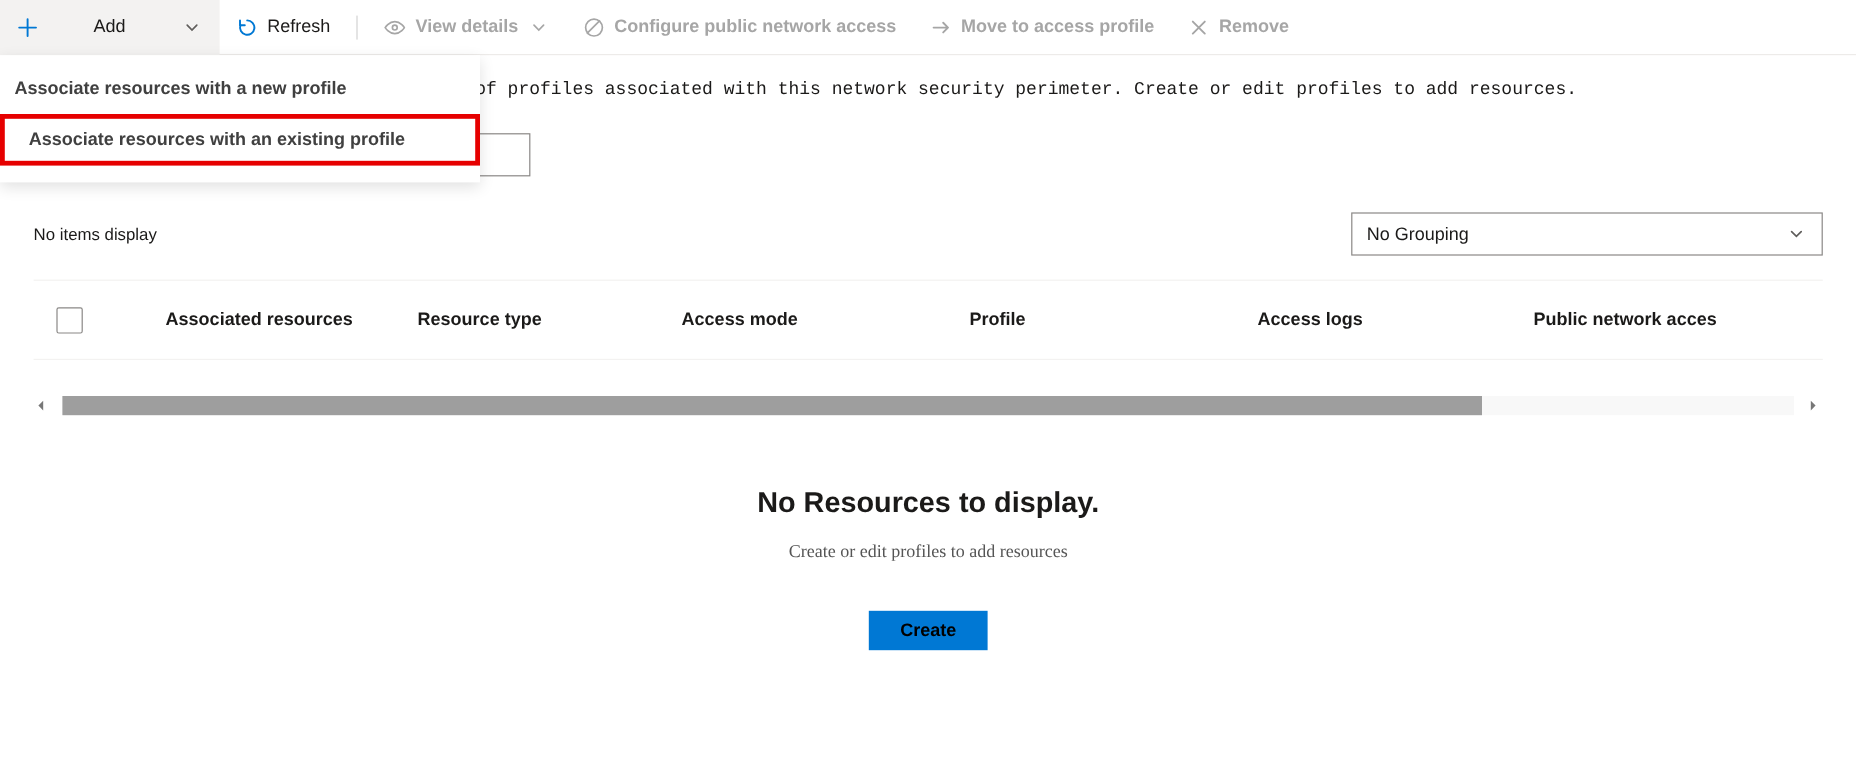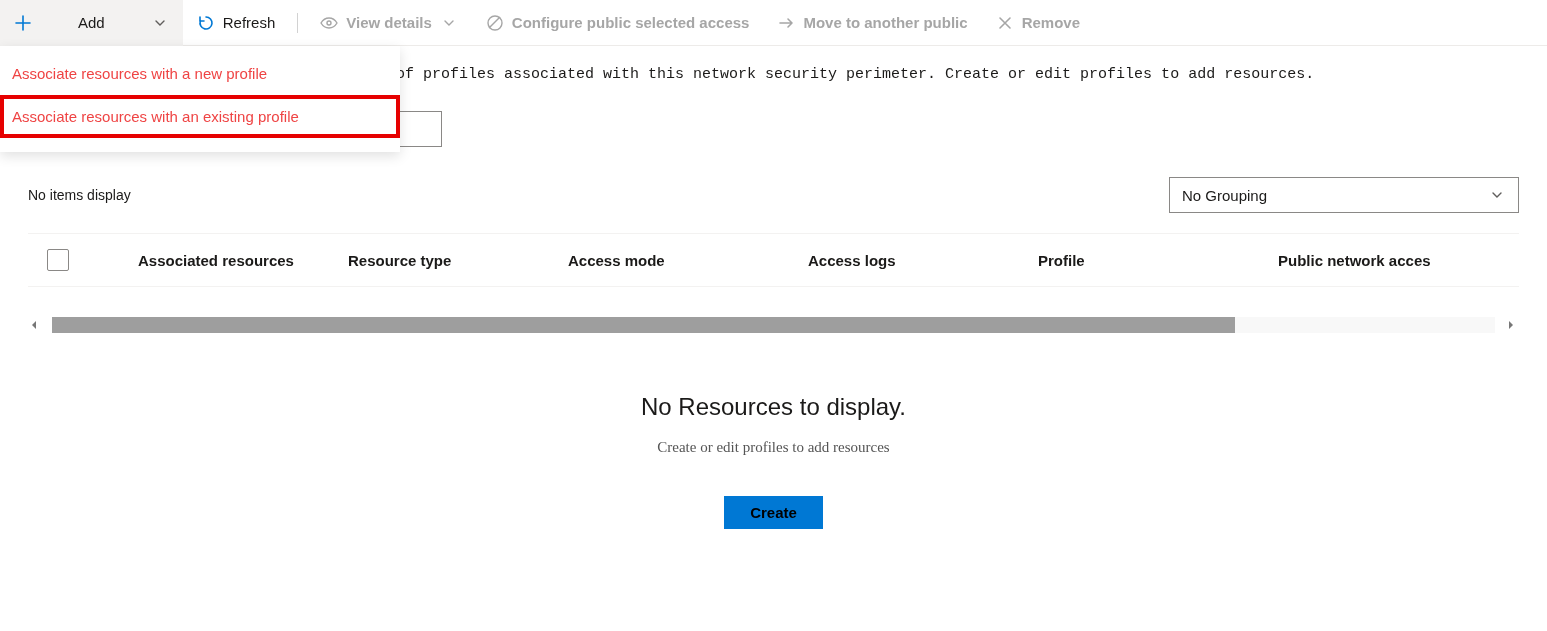--- a/index.html
+++ b/index.html
@@ -63,25 +63,26 @@
       width: 400px;
       background: #fff;
       box-shadow: 0 4px 12px rgba(0,0,0,0.12);
       z-index: 10;
       padding: 6px 0 14px 0;
     }
     .dropdown-item {
       padding: 13px 16px 13px 12px;
       font-size: 15px;
       cursor: pointer;
-      color: #ef4444;
+      color: #404040;
+      font-weight: bold;
     }
     .dropdown-item.highlighted {
       border: 4px solid #e60000;
-      padding: 9px 12px 9px 8px;
+      padding: 9px 12px 9px 20px;
     }
 
     .description {
       padding: 20px 28px 0 28px;
       font-size: 15px;
       color: #1b1a19;
       position: relative;
       z-index: 1;
       font-family: Liberation Mono, monospace;
     }
@@ -114,36 +115,36 @@
     .status-row {
       display: flex;
       justify-content: space-between;
       align-items: center;
       padding: 30px 28px 0 28px;
     }
     .grouping-select {
       display: flex;
       align-items: center;
       justify-content: space-between;
-      width: 350px;
+      width: 393px;
       height: 36px;
       border: 1px solid #8a8886;
       padding: 0 12px;
       font-size: 15px;
       cursor: pointer;
       background: #fff;
     }
 
     .table-wrap {
       margin: 20px 28px 0 28px;
     }
     .table-head {
       display: flex;
       align-items: center;
-      height: 54px;
+      height: 67px;
       border-top: 1px solid #f3f2f1;
       border-bottom: 1px solid #f3f2f1;
       font-weight: 600;
       font-size: 15px;
     }
     .th { flex-shrink: 0; }
     .cb-cell { width: 60px; display:flex; align-items:center; justify-content:center; }
     .cb {
       width: 22px; height: 22px; border: 1px solid #8a8886; border-radius: 2px; background:#fff; cursor:pointer;
     }
@@ -175,21 +176,21 @@
       width: 82%; height:100%;
       background:#9e9e9e;
     }
 
     .empty-state {
       margin-top: 60px;
       text-align: center;
     }
     .empty-title {
       font-size: 24px;
-      font-weight: 400;
+      font-weight: 700;
       color: #1b1a19;
     }
     .empty-sub {
       margin-top: 18px;
       font-size: 15px;
       color: #555;
       font-family: Liberation Serif, serif;
     }
     .create-btn {
       display: inline-block;
@@ -257,30 +258,30 @@
     </span>
   </div>
 
   <div class="toolbar-btn disabled">
     <span class="toolbar-icon">
       <svg width="18" height="18" viewBox="0 0 18 18">
           <circle cx="9" cy="9" r="7" stroke="#a6a6a6" stroke-width="1.4" fill="none"></circle>
           <path d="M3 14L14 3" stroke="#a6a6a6" stroke-width="1.4"></path>
         </svg>
     </span>
-    <span>Configure public selected access</span>
+    <span>Configure public network access</span>
   </div>
 
   <div class="toolbar-btn disabled">
     <span class="toolbar-icon">
       <svg width="18" height="18" viewBox="0 0 18 18">
           <path d="M3 9h12M11 5l4 4-4 4" stroke="#a6a6a6" stroke-width="1.6" fill="none" stroke-linecap="round" stroke-linejoin="round"></path>
         </svg>
     </span>
-    <span>Move to another public</span>
+    <span>Move to access profile</span>
   </div>
 
 
   <div class="toolbar-btn disabled">
     <span class="toolbar-icon">
       <svg width="18" height="18" viewBox="0 0 18 18">
           <path d="M4 4l10 10M14 4L4 14" stroke="#a6a6a6" stroke-width="1.6" stroke-linecap="round"></path>
         </svg>
     </span>
     <span>Remove</span>
@@ -316,22 +317,22 @@
 </div>
 
 <div class="table-wrap">
   <div class="table-head">
     <div class="th cb-cell">
       <div class="cb"></div>
     </div>
     <div class="th col-assoc">Associated resources</div>
     <div class="th col-type">Resource type</div>
     <div class="th col-mode">Access mode</div>
+    <div class="th col-prof">Profile</div>
     <div class="th col-logs">Access logs</div>
-    <div class="th col-prof">Profile</div>
     <div class="th col-pna">Public network acces</div>
   </div>
 </div>
 
 <div class="scrollbar-row">
   <span class="scroll-arrow">
     <svg width="12" height="12" viewBox="0 0 12 12">
         <path d="M8 2L4 6l4 4" fill="#777"></path>
       </svg>
   </span>

